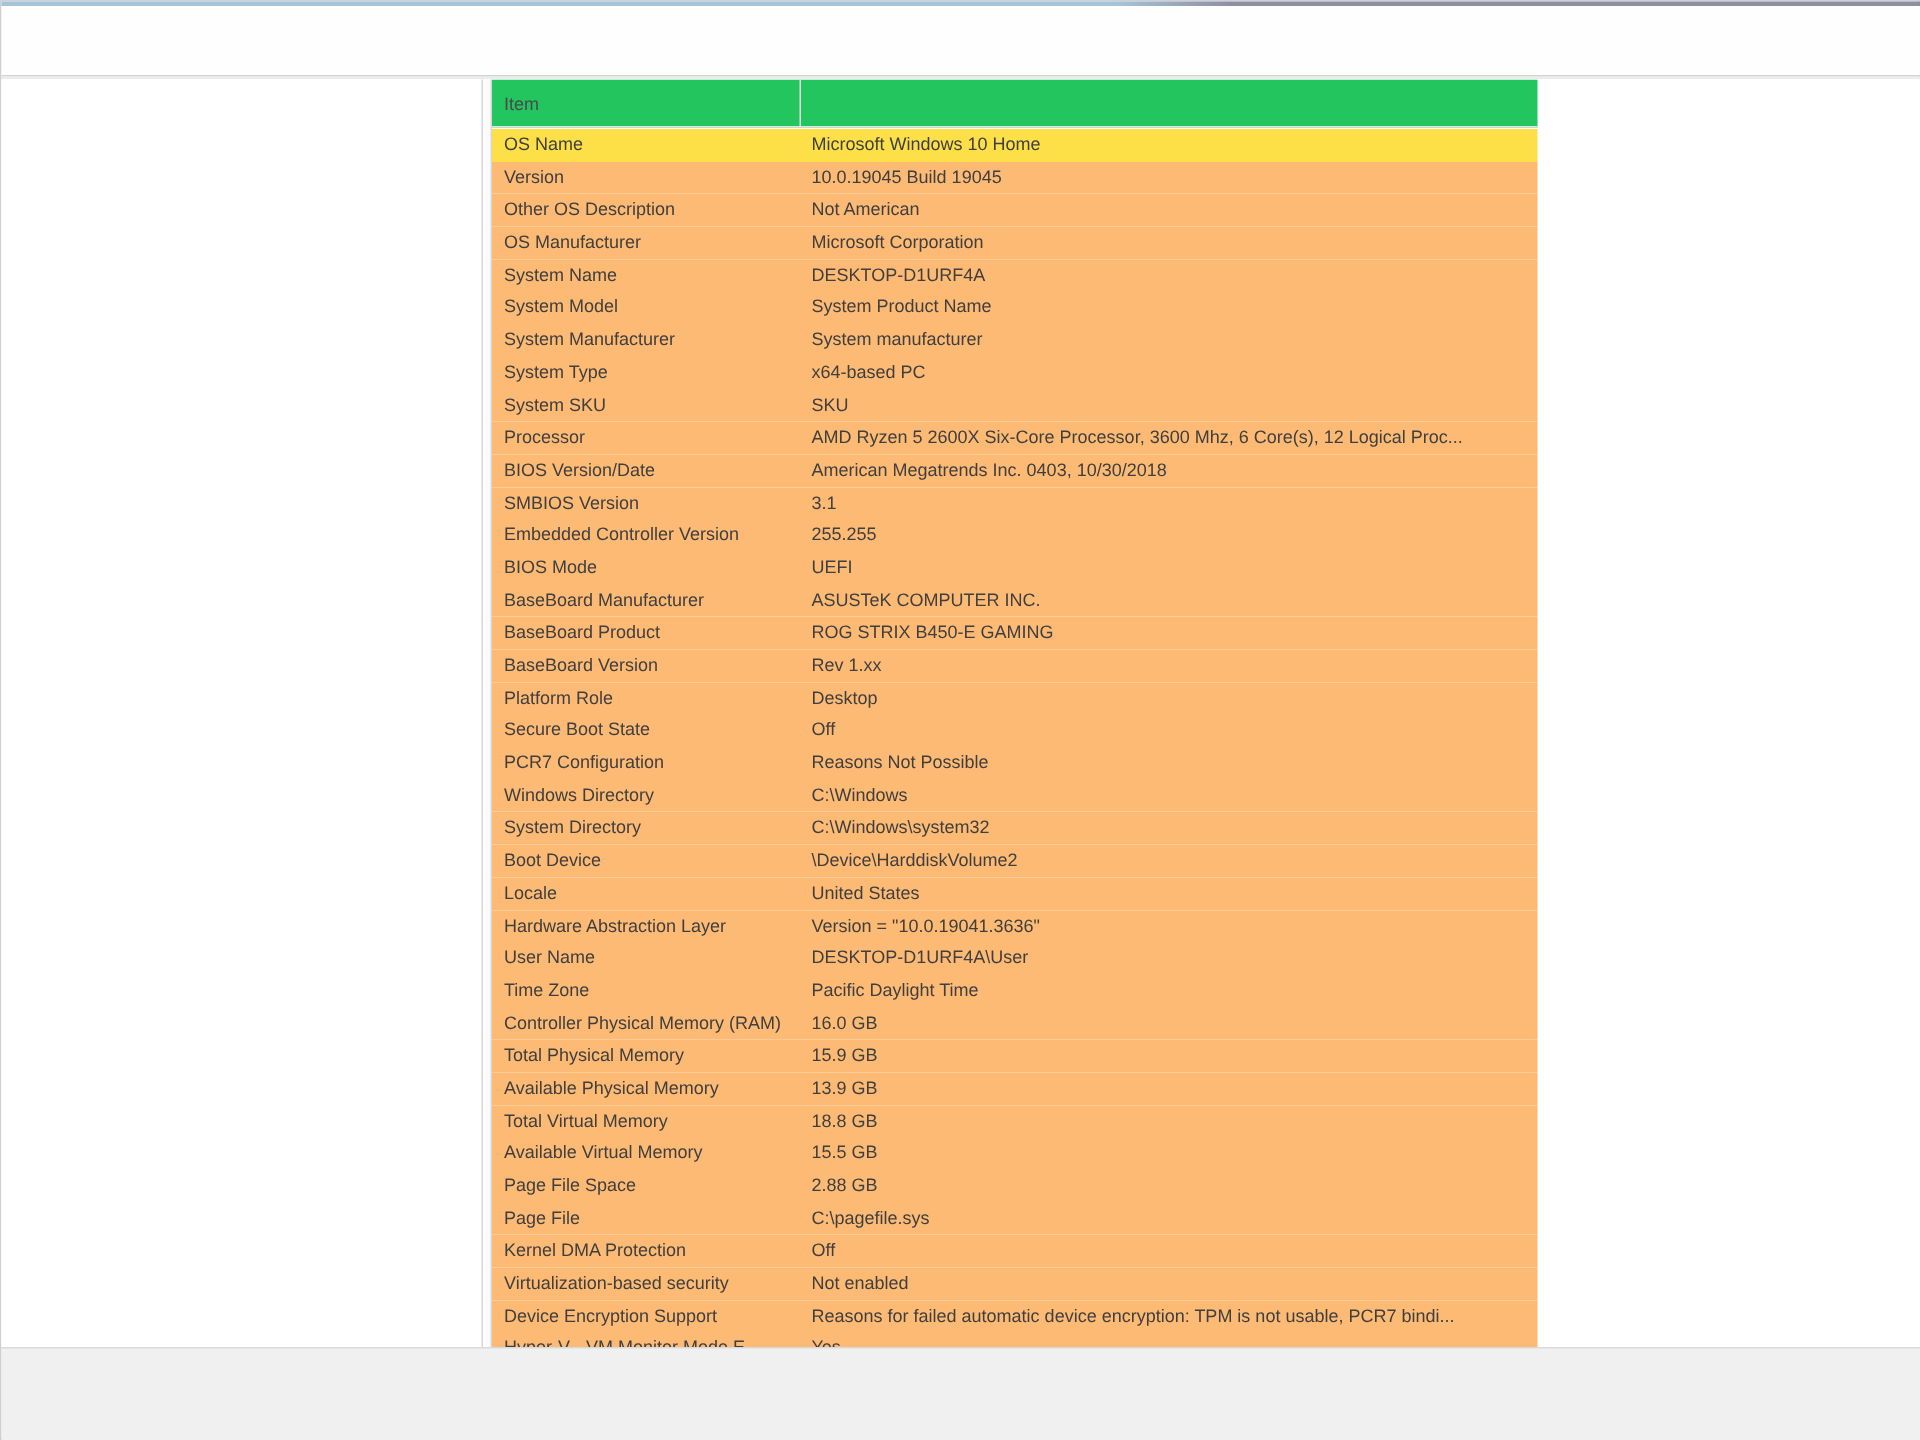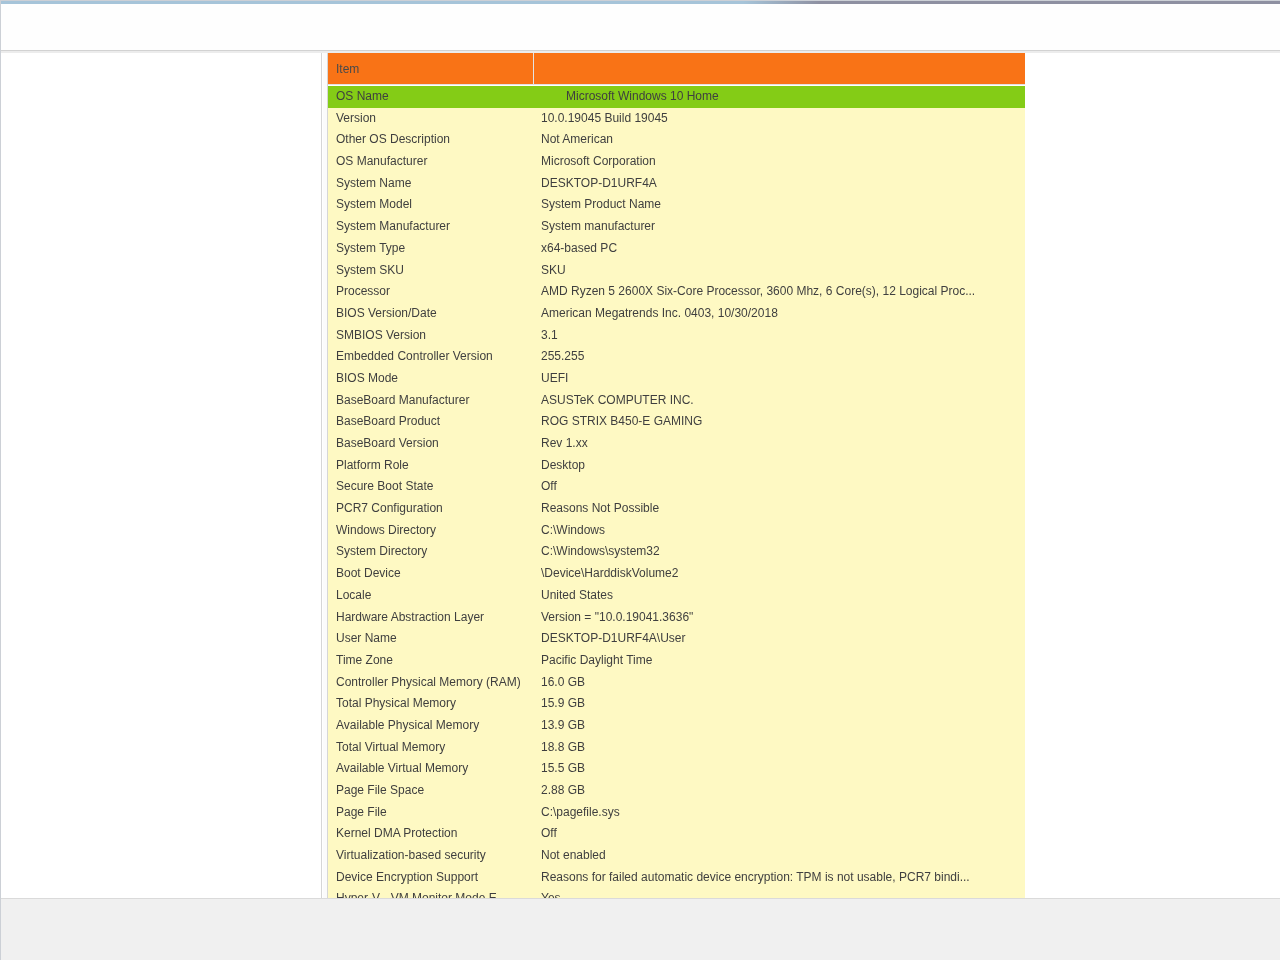--- a/index.html
+++ b/index.html
@@ -19,28 +19,28 @@
 
   .content { position:absolute; left:0; top:52px; width:1280px; height:845px; background:#ffffff; }
 
   .left-panel { position:absolute; left:0; top:0; width:321px; height:845px;
     background:#ffffff; border-right:1px solid #d6d6d6; }
   .splitter { position:absolute; left:322px; top:0; width:4px; height:845px; background:#fbfbfb; cursor:ew-resize; }
   .table-panel { position:absolute; left:326px; top:0; width:954px; height:845px;
     background:#ffffff; border-left:1px solid #d6d6d6; overflow:hidden; }
 
   .table-header { position:absolute; left:0; top:0; width:697px; height:32px;
-    border-bottom:1px solid #e2e2e2; background:#f97316; display:flex;justify-content:center; }
+    border-bottom:1px solid #e2e2e2; background:#22c55e; display:flex;justify-content:center; }
   .hcell { font-size:12px; color:#4a4a4a; line-height:32px; white-space:nowrap; }
   .hcell.item { width:206px; padding-left:8px; border-right:1px solid #e4e4e4; }
   .hcell.value { flex:1; padding-left:7px;margin-top:32px; }
 
   .rows { position:absolute; left:0; top:33px; width:954px; height:812px; overflow:hidden; }
-  .row { display:flex; width:697px; height:21.7px; line-height:21.7px; background:#fef9c3; }
-  .row.selected { background:#84cc16;gap:25px; }
+  .row { display:flex; width:697px; height:21.7px; line-height:21.7px; background:#fdba74; }
+  .row.selected { background:#fde047; }
   .cell { font-size:12px; color:#3f3f3f; white-space:nowrap; overflow:hidden; }
   .cell.item { width:206px; padding-left:8px; flex:none; }
   .cell.value { flex:1; padding-left:7px; }
 
   .find-bar { position:absolute; left:0; top:897px; width:1280px; height:63px;
     background:#f0f0f0; border-top:1px solid #dadada; }
 </style>
 </head>
 <body>
 

